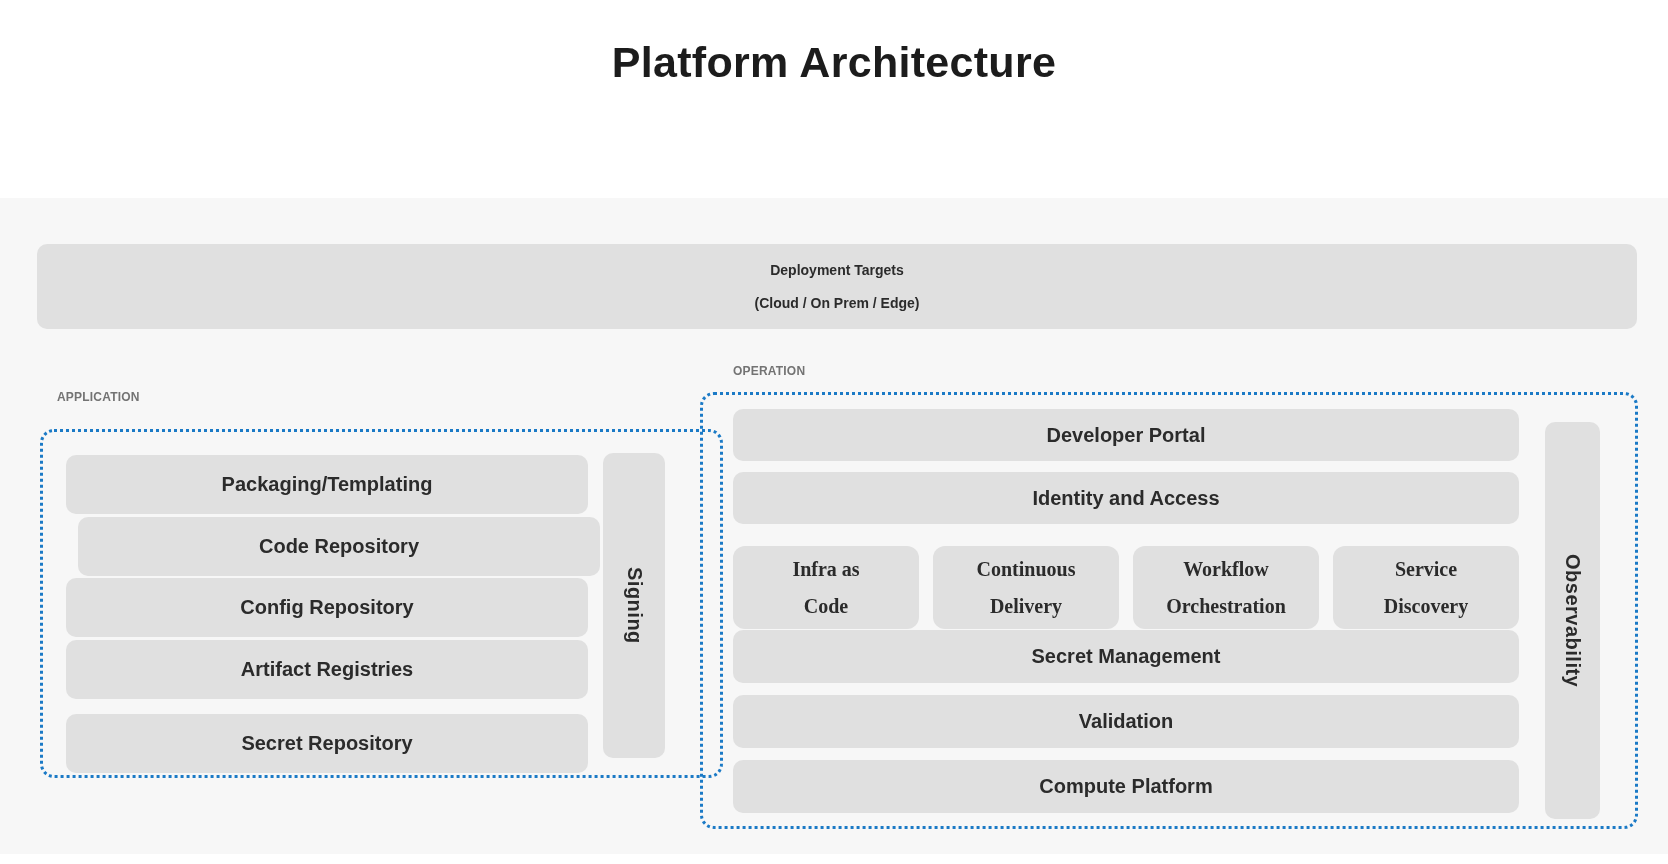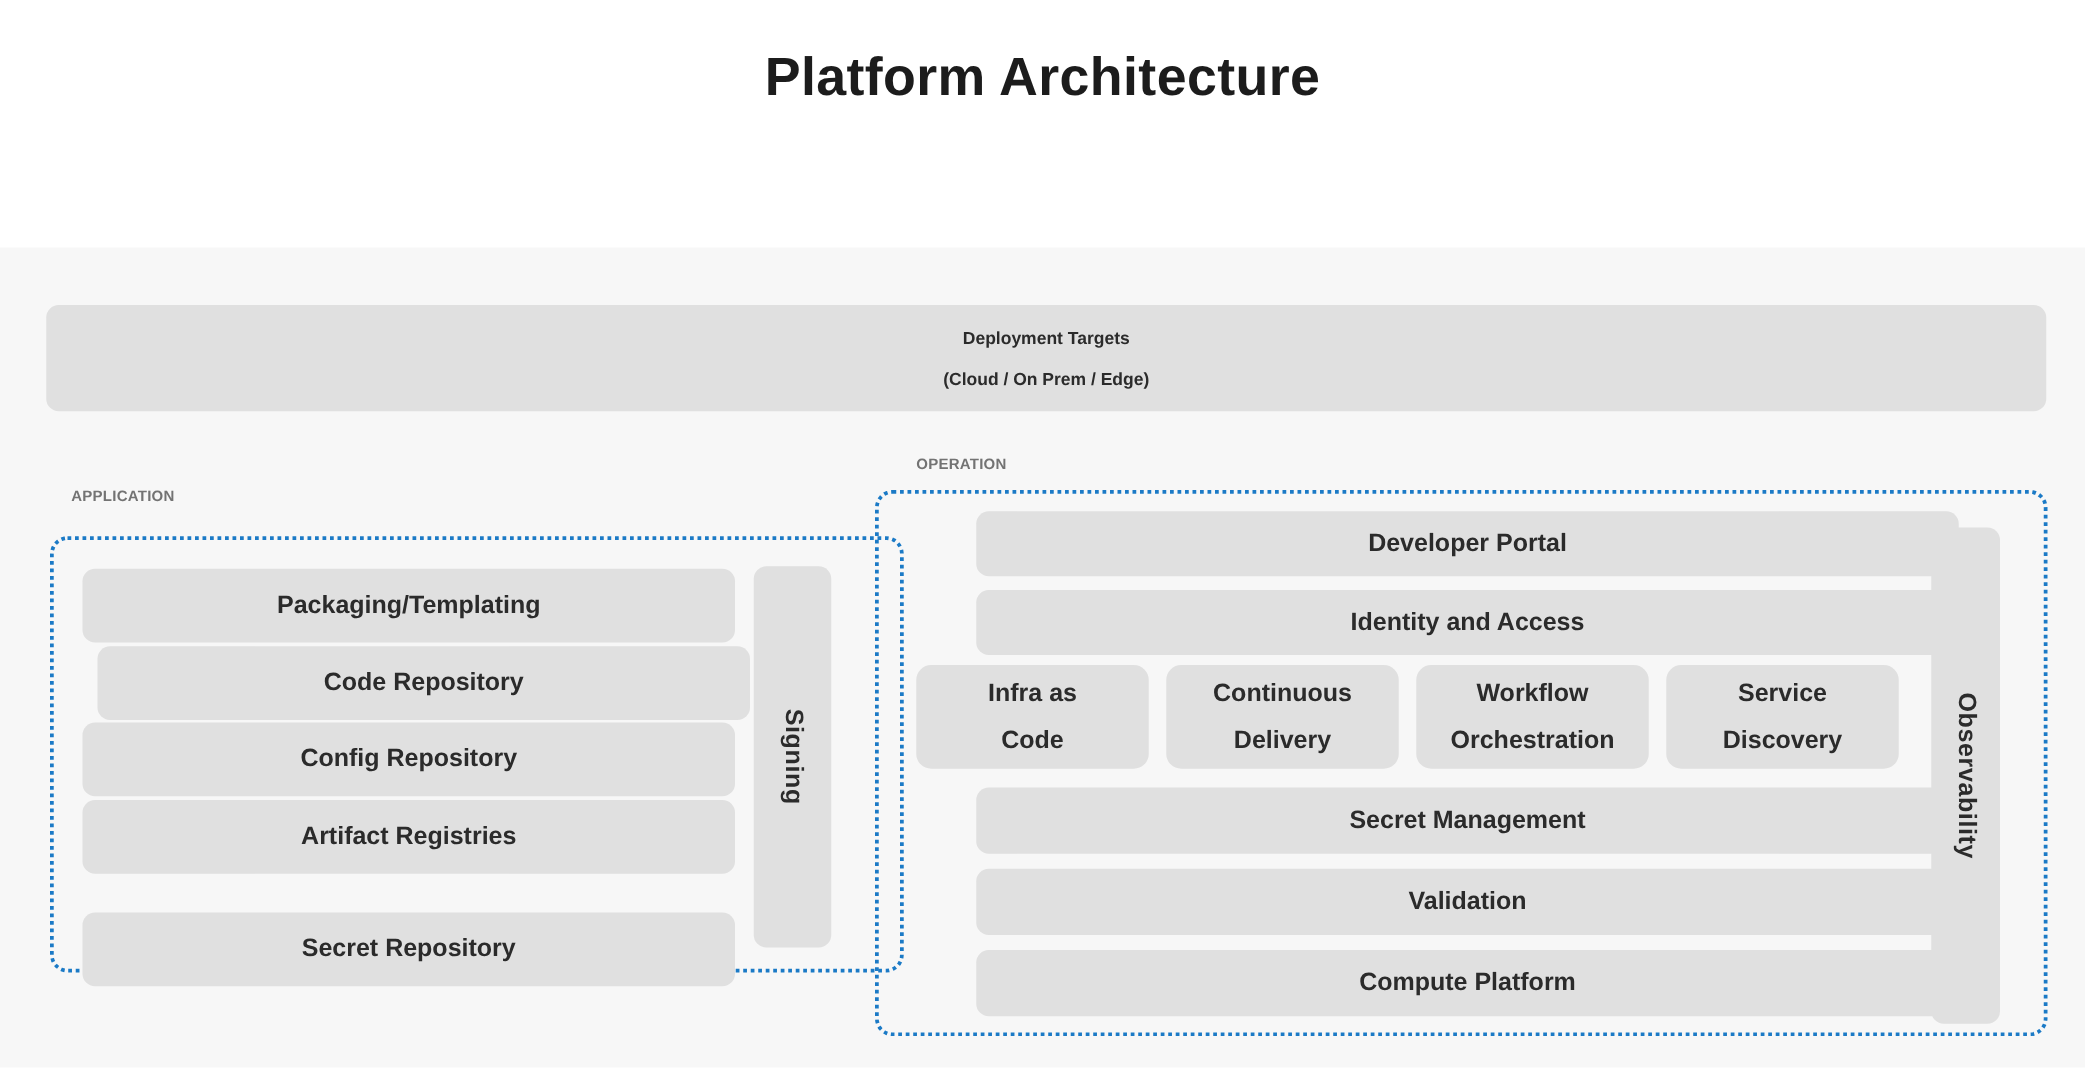--- a/index.html
+++ b/index.html
@@ -51,39 +51,39 @@
     position:absolute;
     font-size:12px; font-weight:600; color:#737373;
     letter-spacing:0.2px;
   }
   .app-label { left:57px;  top:192px; }
   .op-label  { left:733px; top:166px; }
 
   
   .app-row { left:66px; width:522px; height:59px; }
   .app-r0 { top:257px; } .app-r1 { top:319px;margin-left:12px; } .app-r2 { top:380px; }
-  .app-r3 { top:442px; } .app-r4 { top:532px; }
+  .app-r3 { top:442px; } .app-r4 { top:516px; }
 
   
   .vbar {
     writing-mode:vertical-rl; text-orientation:mixed;
     letter-spacing:0.5px;
   }
   .signing       { left:603px;  top:255px; width:62px; height:305px; }
   .observability { left:1545px; top:224px; width:55px; height:397px; }
 
   
-  .op-row { left:733px; width:786px;margin-left:48px; }
+  .op-row { left:733px; width:786px; }
   .op-r0 { top:211px; height:52px; }
   .op-r1 { top:274px; height:52px; }
   .op-r2 { top:432px; height:53px; }
   .op-r3 { top:497px; height:53px;text-align:right; }
   .op-r4 { top:562px; height:53px; }
 
-  .mid { top:334px; height:83px; width:186px; border-radius:12px; }
+  .mid { top:348px; height:83px; width:186px; border-radius:12px;font-family:Liberation Serif, serif; }
   .mid-0 { left:733px; } .mid-1 { left:933px; }
   .mid-2 { left:1133px; } .mid-3 { left:1333px; }
 </style>
 </head>
 <body>
 
 <div class="page">
 
   <h1 class="title">Platform Architecture</h1>
 

